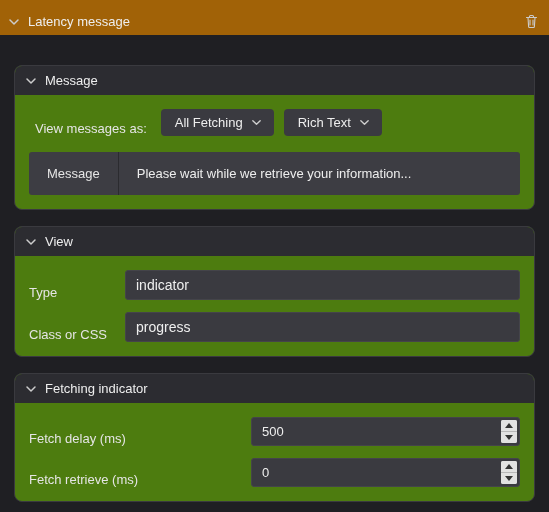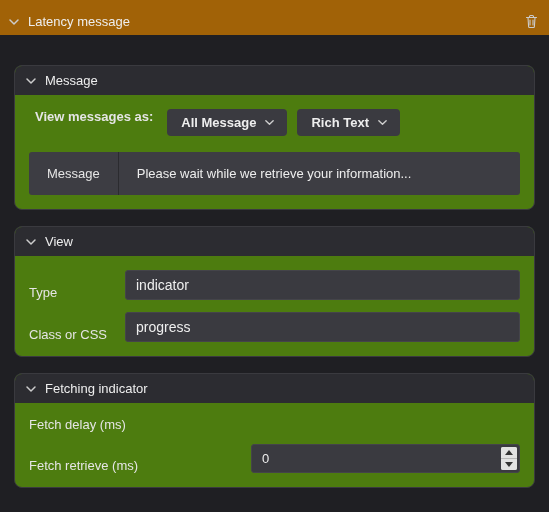--- a/index.html
+++ b/index.html
@@ -52,25 +52,24 @@
     background: #2c2c31;
     padding: 7px 10px;
     font-weight: 500;
     color: #eee;
   }
   .section-body {
     padding: 14px;
   }
   .view-as-row {
     display: flex;
-    align-items: flex-start;
+    align-items: flex-end;
     gap: 10px;
     margin-bottom: 16px;
     padding-left: 6px;
-    font-weight: bold;
   }
   .view-as-label {
     color: #e5e5e5;
     margin-right: 4px;
   }
   .dropdown {
     display: inline-flex;
     align-items: center;
     background: #3a3a40;
     border-radius: 4px;
@@ -196,21 +195,21 @@
           <svg width="12" height="12" viewBox="0 0 12 12">
               <path d="M2 4 L6 8 L10 4" stroke="#ccc" stroke-width="1.5" fill="none" stroke-linecap="round" stroke-linejoin="round"></path>
             </svg>
         </span>
         <span>Message</span>
       </div>
       <div class="section-body">
         <div class="view-as-row">
           <span class="view-as-label">View messages as:</span>
           <div class="dropdown">
-            <span>All Message</span>
+            <span>All Fetching</span>
             <span class="dd-caret">
               <svg width="11" height="11" viewBox="0 0 12 12">
                   <path d="M2 4 L6 8 L10 4" stroke="#ccc" stroke-width="1.5" fill="none" stroke-linecap="round" stroke-linejoin="round"></path>
                 </svg>
             </span>
           </div>
           <div class="dropdown">
             <span>Rich Text</span>
             <span class="dd-caret">
               <svg width="11" height="11" viewBox="0 0 12 12">
@@ -252,20 +251,35 @@
         <span class="chevron">
           <svg width="12" height="12" viewBox="0 0 12 12">
               <path d="M2 4 L6 8 L10 4" stroke="#ccc" stroke-width="1.5" fill="none" stroke-linecap="round" stroke-linejoin="round"></path>
             </svg>
         </span>
         <span>Fetching indicator</span>
       </div>
       <div class="section-body">
         <div class="field-row">
           <div class="field-label-wide">Fetch delay (ms)</div>
+          <div class="spinner-wrap">
+            <input class="spinner-input" type="text" value="500" style="">
+            <div class="spinner-btns">
+              <div class="spinner-btn">
+                <svg width="8" height="5" viewBox="0 0 8 5">
+                    <path d="M0 5 L4 0 L8 5 Z" fill="#333"></path>
+                  </svg>
+              </div>
+              <div class="spinner-btn">
+                <svg width="8" height="5" viewBox="0 0 8 5">
+                    <path d="M0 0 L4 5 L8 0 Z" fill="#333"></path>
+                  </svg>
+              </div>
+            </div>
+          </div>
         </div>
         <div class="field-row">
           <div class="field-label-wide">Fetch retrieve (ms)</div>
           <div class="spinner-wrap">
             <input class="spinner-input" type="text" value="0" style="">
             <div class="spinner-btns">
               <div class="spinner-btn">
                 <svg width="8" height="5" viewBox="0 0 8 5">
                     <path d="M0 5 L4 0 L8 5 Z" fill="#333"></path>
                   </svg>

